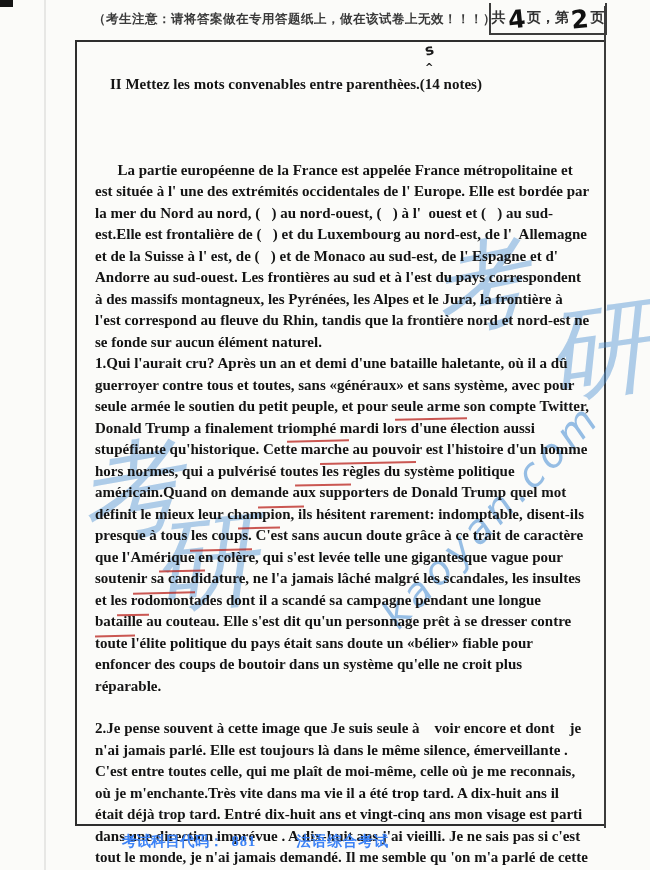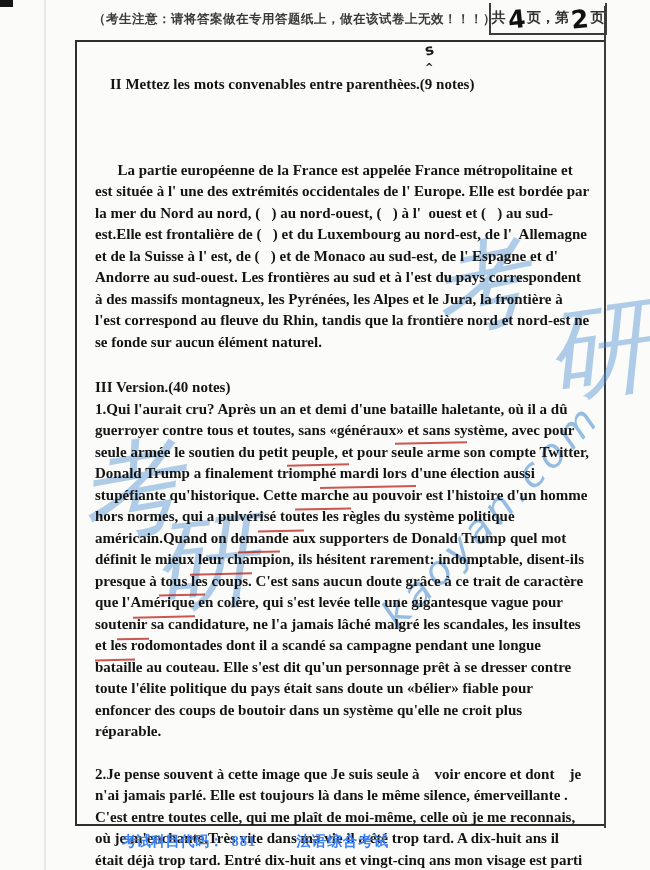--- a/index.html
+++ b/index.html
@@ -93,28 +93,27 @@
   <span>共</span>
   <span class="hand">4</span>
   <span>页，第</span>
   <span class="hand">2</span>
   <span>页</span>
 </div>
 <div class="frame-right"></div>
 
 <div class="sheet">
   <h2 class="sec2-head">
-    <span>II Mettez les mots convenables entre parenthèes.(9 notes)</span>
+    <span>II Mettez les mots convenables entre parenthèes.(14 notes)</span>
     <span class="hand-s">s</span>
     <span class="hand-caret">^</span>
   </h2>
   <p>      La partie européenne de la France est appelée France métropolitaine et est située à l' une des extrémités occidentales de l' Europe. Elle est bordée par la mer du Nord au nord, (   ) au nord-ouest, (   ) à l'  ouest et (   ) au sud-est.Elle est frontalière de (   ) et du Luxembourg au nord-est, de l'  Allemagne et de la Suisse à l' est, de (   ) et de Monaco au sud-est, de l' Espagne et d' Andorre au sud-ouest. Les frontières au sud et à l'est du pays correspondent à des massifs montagneux, les Pyrénées, les Alpes et le Jura, la frontière à l'est correspond au fleuve du Rhin, tandis que la frontière nord et nord-est ne se fonde sur aucun élément naturel.</p>
 
   <div class="passages">
-    <h3 class="sec3-head">III Version.(40 notes)</h3>
     <p>1.Qui l'aurait cru? Après un an et demi d'une bataille haletante, où il a dû guerroyer contre tous et toutes, sans «généraux» et sans système, avec pour seule armée le soutien du petit peuple, et pour seule arme son compte Twitter, Donald Trump a finalement triomphé mardi lors d'une élection aussi stupéfiante qu'historique. Cette marche au pouvoir est l'histoire d'un homme hors normes, qui a pulvérisé toutes les règles du système politique américain.Quand on demande aux supporters de Donald Trump quel mot définit le mieux leur champion, ils hésitent rarement: indomptable, disent-ils presque à tous les coups. C'est sans aucun doute grâce à ce trait de caractère que l'Amérique en colère, qui s'est levée telle une gigantesque vague pour soutenir sa candidature, ne l'a jamais lâché malgré les scandales, les insultes et les rodomontades dont il a scandé sa campagne pendant une longue bataille au couteau. Elle s'est dit qu'un personnage prêt à se dresser contre toute l'élite politique du pays était sans doute un «bélier» fiable pour enfoncer des coups de boutoir dans un système qu'elle ne croit plus réparable.</p>
     <p class="para2">2.Je pense souvent à cette image que Je suis seule à    voir encore et dont    je n'ai jamais parlé. Elle est toujours là dans le même silence, émerveillante . C'est entre toutes celle, qui me plaît de moi-même, celle où je me reconnais, où je m'enchante.Très vite dans ma vie il a été trop tard. A dix-huit ans il était déjà trop tard. Entré dix-huit ans et vingt-cinq ans mon visage est parti dans une direction imprévue . A dix-huit ans j'ai vieilli. Je ne sais pas si c'est tout le monde, je n'ai jamais demandé. Il me semble qu 'on m'a parlé de cette poussée    du temps qui vous frappe    quelque fois alors qu'on traverse les âges les plus jeunes, les plus célébrés de la vie. Ce vieillissement a été brutal.</p>
 
     <div class="redmark" style="left:300px;top:62px;width:72px;"></div>
     <div class="redmark" style="left:192px;top:84px;width:62px;"></div>
     <div class="redmark" style="left:225px;top:106px;width:96px;"></div>
     <div class="redmark" style="left:200px;top:128px;width:56px;"></div>
     <div class="redmark" style="left:163px;top:150px;width:46px;"></div>
     <div class="redmark" style="left:143px;top:171px;width:42px;"></div>
     <div class="redmark" style="left:95px;top:193px;width:62px;"></div>

